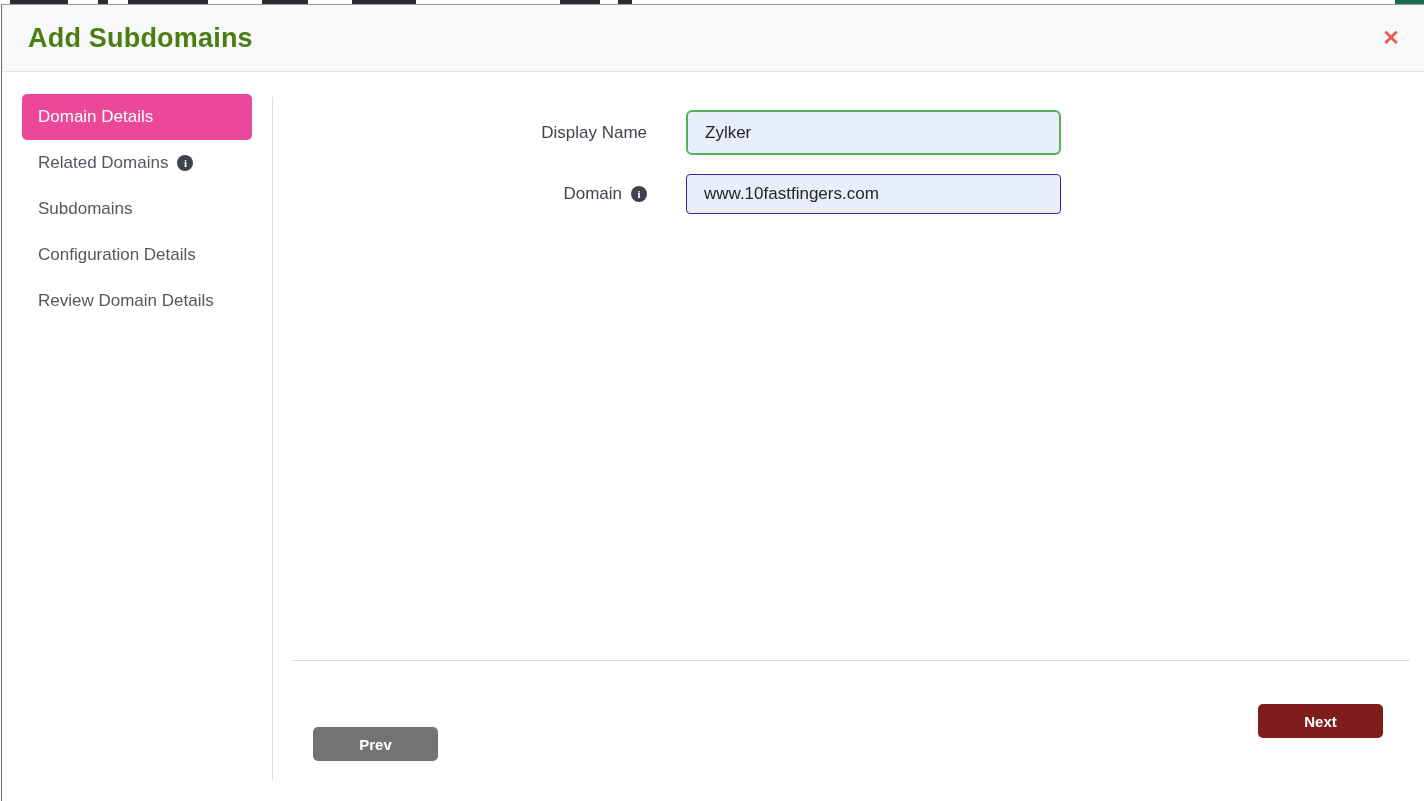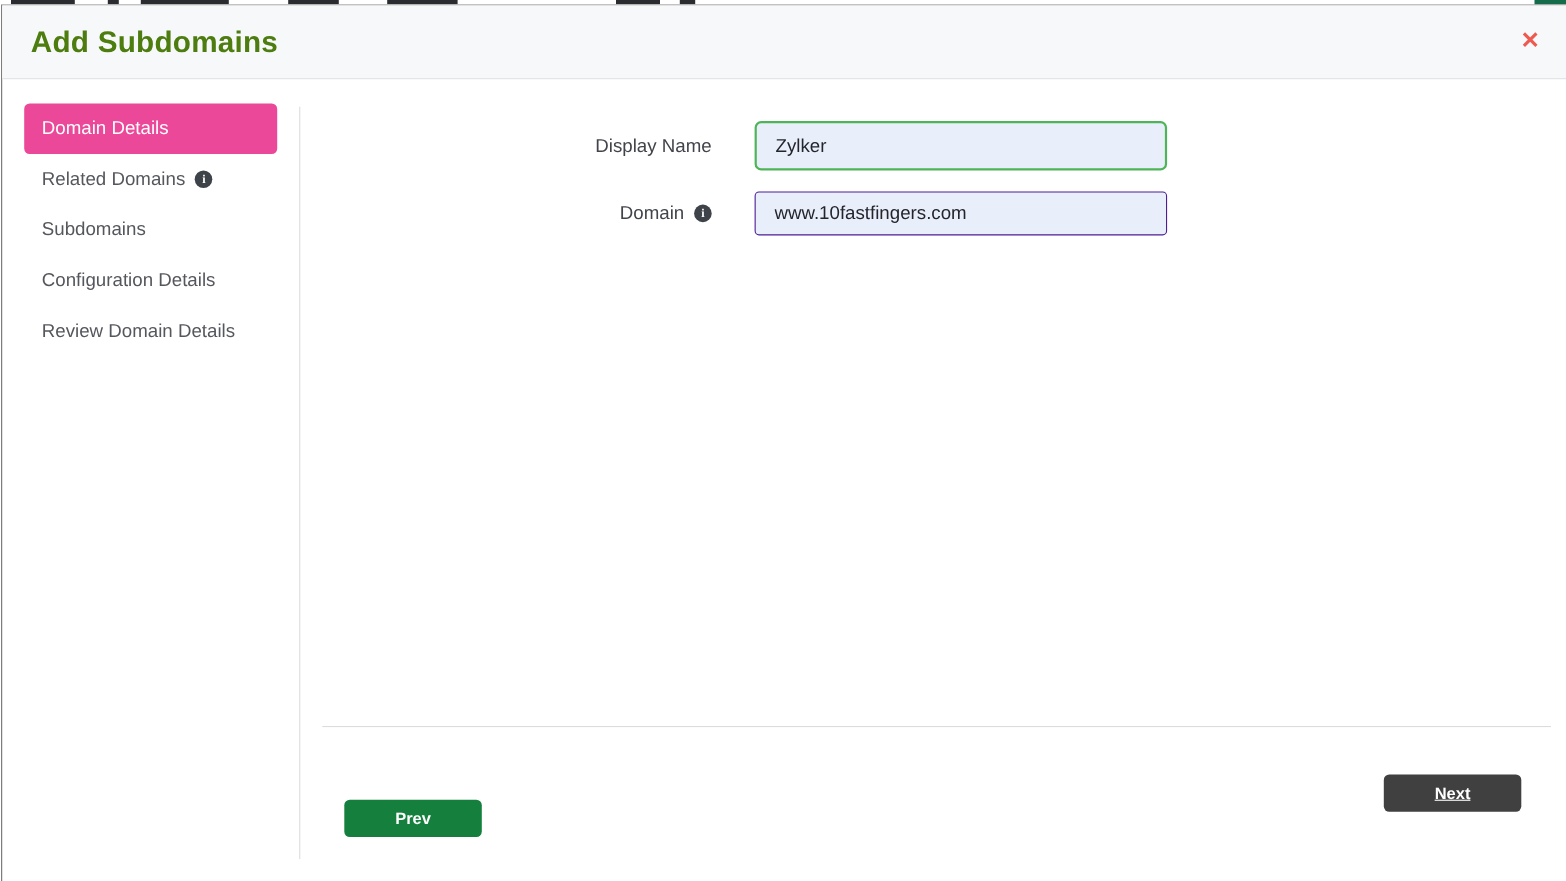--- a/index.html
+++ b/index.html
@@ -56,22 +56,22 @@
   .field-input.plain { height: 40px; border: 1px solid #4c1d95; border-radius: 4px; }
 
   
   .footer { position: absolute; left: 0; right: 0; bottom: 0; }
   .h-divider { height: 1px; background: #dcdcdc; margin-left: 20px; margin-right: 14px; }
   .footer-buttons { display: flex; justify-content: space-between; align-items: center;
     padding: 20px 41px 40px 40px; }
   .btn { border: none; border-radius: 5px; width: 125px; height: 34px;
     font-size: 15px; font-weight: bold; color: #ffffff; cursor: pointer;
     font-family: "Liberation Sans", sans-serif; }
-  .btn-prev { background: #15803d; margin-top: 46px; }
-  .btn-next { background: #404040; text-decoration: underline; }
+  .btn-prev { background: #737373; margin-top: 46px; }
+  .btn-next { background: #7f1d1d; }
 </style>
 </head>
 <body>
 
 <div class="bg-sliver">
   <div class="frag f1"></div>
   <div class="frag f2"></div>
   <div class="frag f3"></div>
   <div class="frag f4"></div>
   <div class="frag f5"></div>

